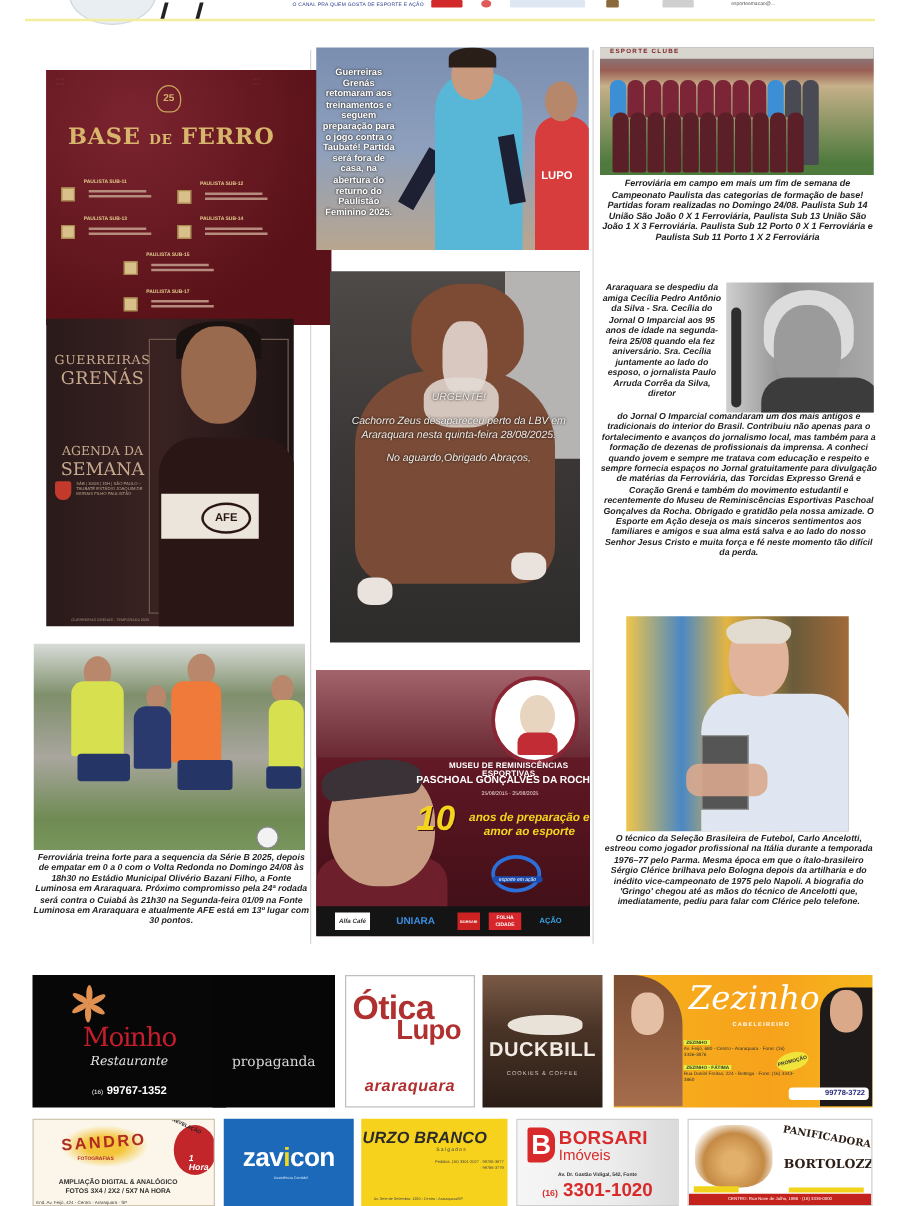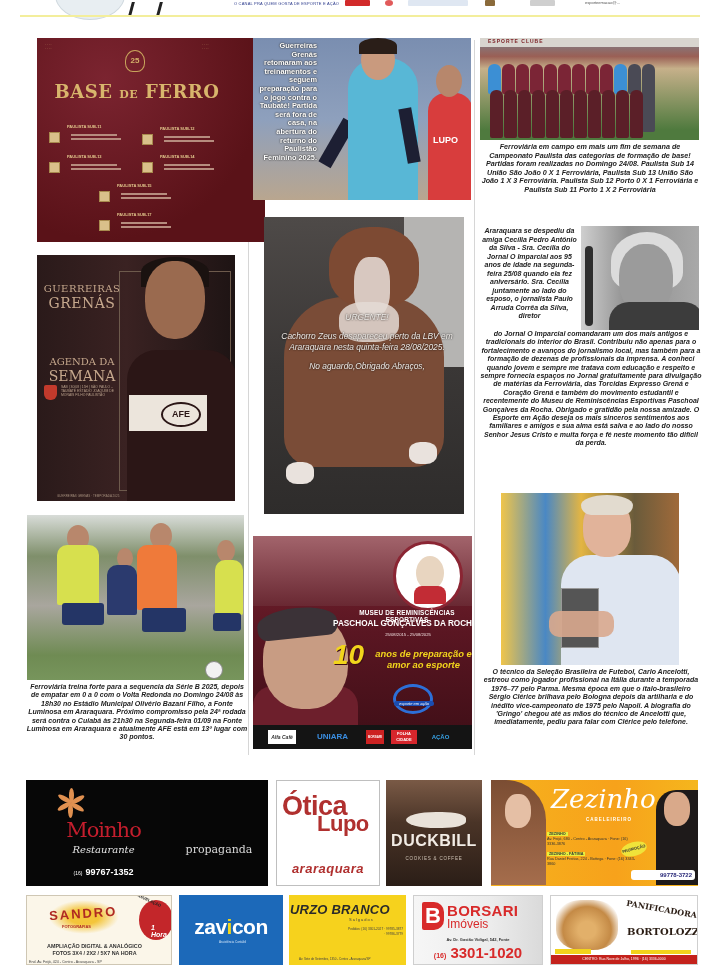--- a/index.html
+++ b/index.html
@@ -35,21 +35,21 @@
   
   .guer { background: linear-gradient(180deg, #7a8eb0 0%, #8ea0bd 50%, #b9a68f 100%); }
   .guer .player1 { position: absolute; left: 95px; top: 20px; width: 70px; height: 150px; background: #58b7d6; border-radius: 30px 30px 6px 6px; }
   .guer .player1-head { position: absolute; left: 108px; top: 2px; width: 34px; height: 40px; background: #c99a7e; border-radius: 50%; }
   .guer .player1-hair { position: absolute; left: 106px; top: 0px; width: 38px; height: 16px; background: #2a1e18; border-radius: 50% 50% 0 0; }
   .guer .arm { position: absolute; left: 77px; top: 80px; width: 14px; height: 50px; background: #1d1f33; transform: rotate(30deg); }
   .guer .arm2 { position: absolute; left: 150px; top: 70px; width: 13px; height: 55px; background: #1d1f33; transform: rotate(-10deg); }
   .guer .player2 { position: absolute; left: 175px; top: 55px; width: 45px; height: 110px; background: #d83d3d; border-radius: 18px 18px 4px 4px; }
   .guer .player2-head { position: absolute; left: 183px; top: 27px; width: 26px; height: 32px; background: #b7876c; border-radius: 50%; }
   .guer .jersey-txt { position: absolute; left: 180px; top: 97px; font-size: 9px; color: #fff; font-weight: bold; }
-  .guer .text { position: absolute; left: 4px; top: 4px; width: 60px; text-align: right; font-size: 7.4px; line-height: 8.6px; color: #fff; font-weight: bold; text-shadow: 0 0 2px #333, 0 0 1px #333; }
+  .guer .text { position: absolute; left: 4px; top: 16px; width: 60px; text-align: center; font-size: 7.4px; line-height: 8.6px; color: #fff; font-weight: bold; text-shadow: 0 0 2px #333, 0 0 1px #333; }
 
   
   .team { background: linear-gradient(180deg, #7a8591 0%, #9a5f55 18%, #c6b08a 30%, #4f7a3e 90%); }
   .team .banner { position: absolute; left: 0; top: 0; width: 100%; height: 9px; background: #d8d5cf; font-size: 5px; color: #7b1d22; font-weight: bold; padding-left: 8px; letter-spacing: 1px; }
   .team .row { position: absolute; left: 8px; display: flex; gap: 1px; }
   .team .row span { display: block; width: 13px; border-radius: 6px 6px 2px 2px; }
 
   
   .agenda { background: linear-gradient(90deg, #2a1a1a 0%, #3a2222 45%, #1e1414 100%); }
   .agenda .frame { position: absolute; left: 82px; top: 16px; width: 112px; height: 220px; border: 1px solid #6d5a4c; }
@@ -207,21 +207,21 @@
   <div class="sponsor" style="left:408px;width:60px;background:#dfe7f2"></div>
   <div class="sponsor" style="left:485px;width:10px;background:#8a6a3a"></div>
   <div class="sponsor" style="left:530px;width:25px;background:#cfcfcf"></div>
   <div class="email">esporteemacao@...</div>
   <div class="rule"></div>
 </div>
 
 <div class="vdiv" style="left:248px;top:40px;height:715px"></div>
 <div class="vdiv" style="left:474px;top:40px;height:715px"></div>
 
-<div class="blk base" style="left:37px;top:38px;width:228px;height:204px">
+<div class="blk base" style="left:37px;top:56px;width:228px;height:204px">
   <div class="crest">25</div>
   <div class="corner" style="left:8px">· · · ·<br>· · · ·</div>
   <div class="corner" style="left:165px">· · · ·<br>· · · ·</div>
   <div class="title">
     <span>BASE</span> <small>DE</small> <span>FERRO</span>
   </div>
   <div class="match" style="left:12px;top:86px">
     <div class="lbl" style="padding-left:18px">PAULISTA SUB-11</div>
     <div class="sq"></div>
       <div class="ln" style="top:10px;width:46px"></div>

